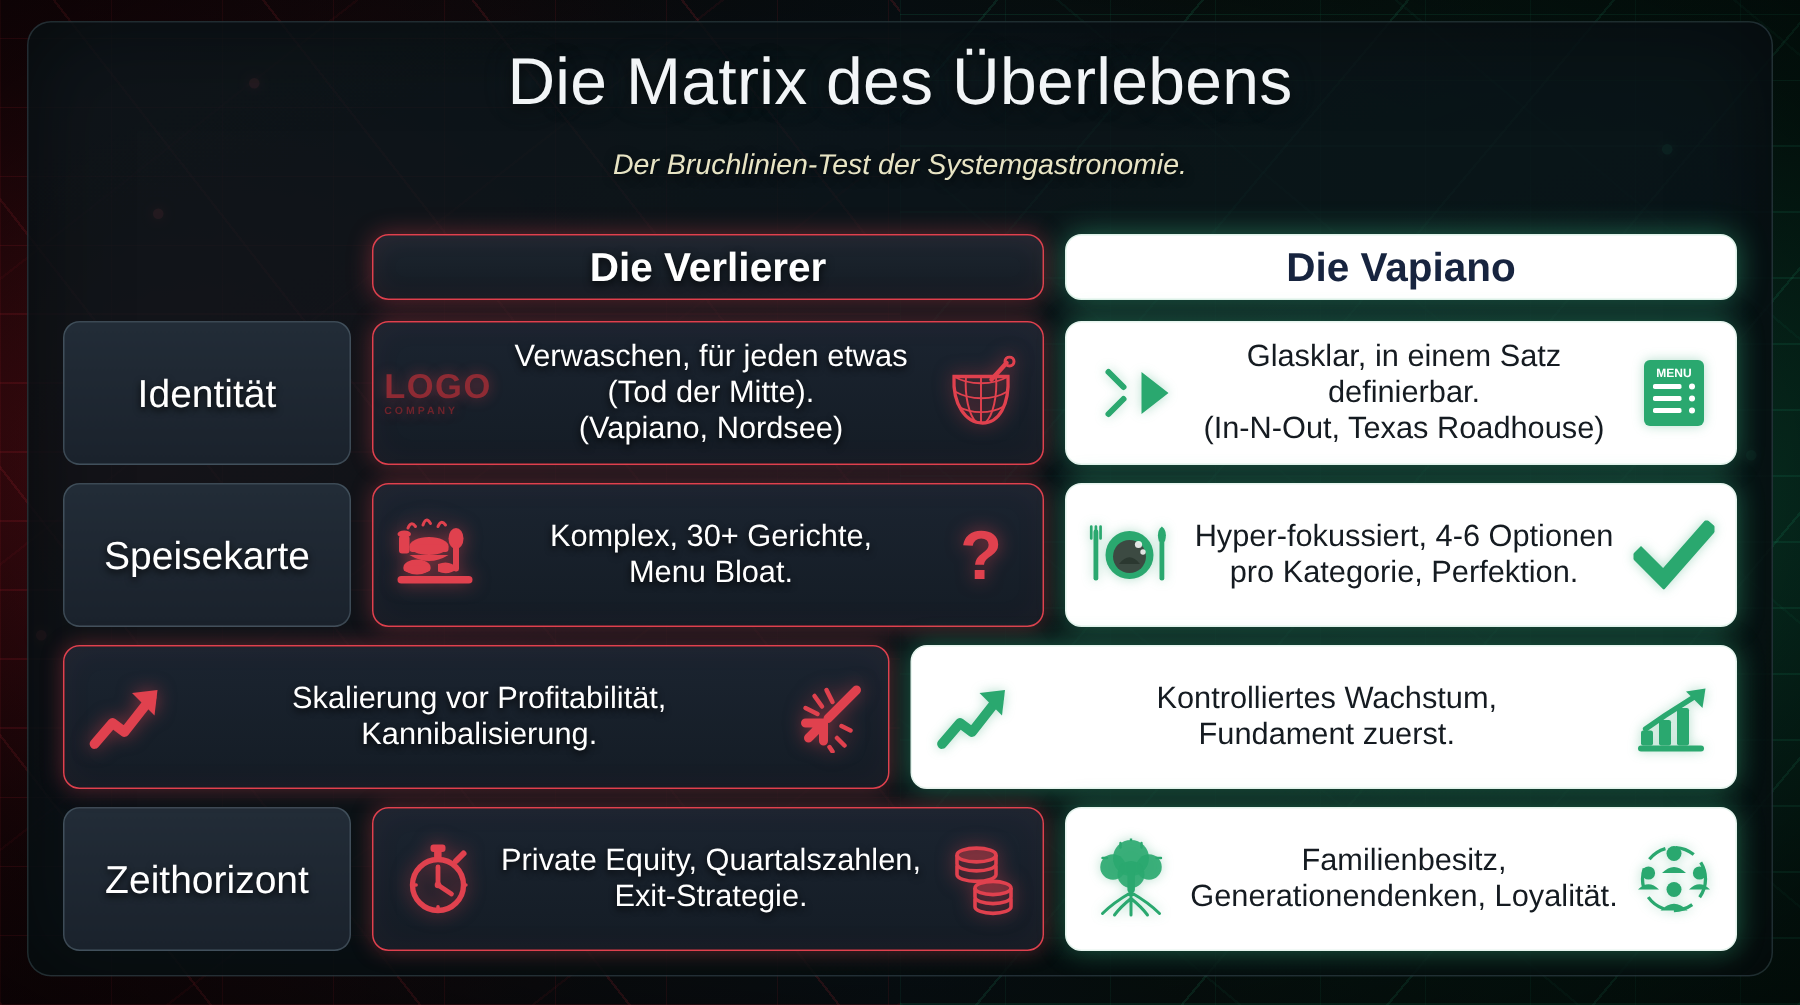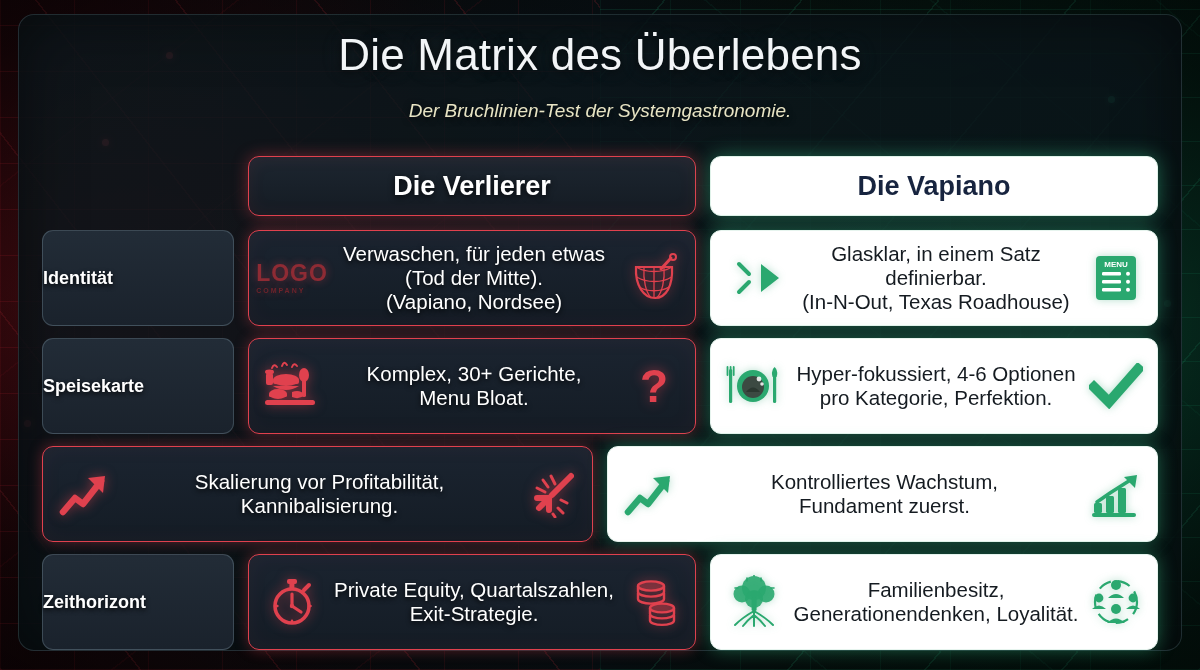--- a/index.html
+++ b/index.html
@@ -88,21 +88,21 @@
     position: absolute; left: 0; right: 0; top: 100px;
     text-align: center;
     font-size: 19px; font-style: italic; font-weight: 400;
     color: #e8e4c4;
     text-shadow: 0 2px 7px rgba(0,0,0,.8);
   }
 
   
   .grid { position: absolute; left: 42px; top: 156px; right: 42px; }
 
-  .hdr-row { display: flex; gap: 14px; height: 60px; margin-bottom: 14px; }
+  .hdr-row { display: flex; gap: 14px; height: 44px; margin-bottom: 14px; }
   .hdr-spacer { width: 192px; flex: 0 0 192px; }
 
   .hdr {
     flex: 1 1 0; border-radius: 11px;
     display: flex; align-items: center; justify-content: center;
     font-size: 27px; font-weight: 700;
   }
   .hdr-lose {
     background: linear-gradient(180deg, #1d2630 0%, #141b23 100%);
     border: 1.6px solid #e0414e;
@@ -117,22 +117,22 @@
     box-shadow: 0 0 20px rgba(60,200,140,.45);
   }
 
   .row { display: flex; gap: 14px; height: 96px; margin-bottom: 12px; align-items: stretch; }
 
   .rowlabel {
     width: 192px; flex: 0 0 192px;
     border-radius: 11px;
     background: linear-gradient(180deg, #222c37 0%, #1a222c 100%);
     border: 1px solid rgba(140,165,180,0.30);
-    display: flex; align-items: center; justify-content: flex-start;
-    color: #ffffff; font-size: 18px; font-weight: 700;
+    display: flex; align-items: center; justify-content: center;
+    color: #ffffff; font-size: 26px; font-weight: 400;
     text-shadow: 0 2px 5px rgba(0,0,0,.85);
   }
 
   .cell {
     flex: 1 1 0; border-radius: 11px;
     display: flex; align-items: center; gap: 6px;
     padding: 6px 10px;
     position: relative; overflow: hidden;
   }
   .cell-lose {

